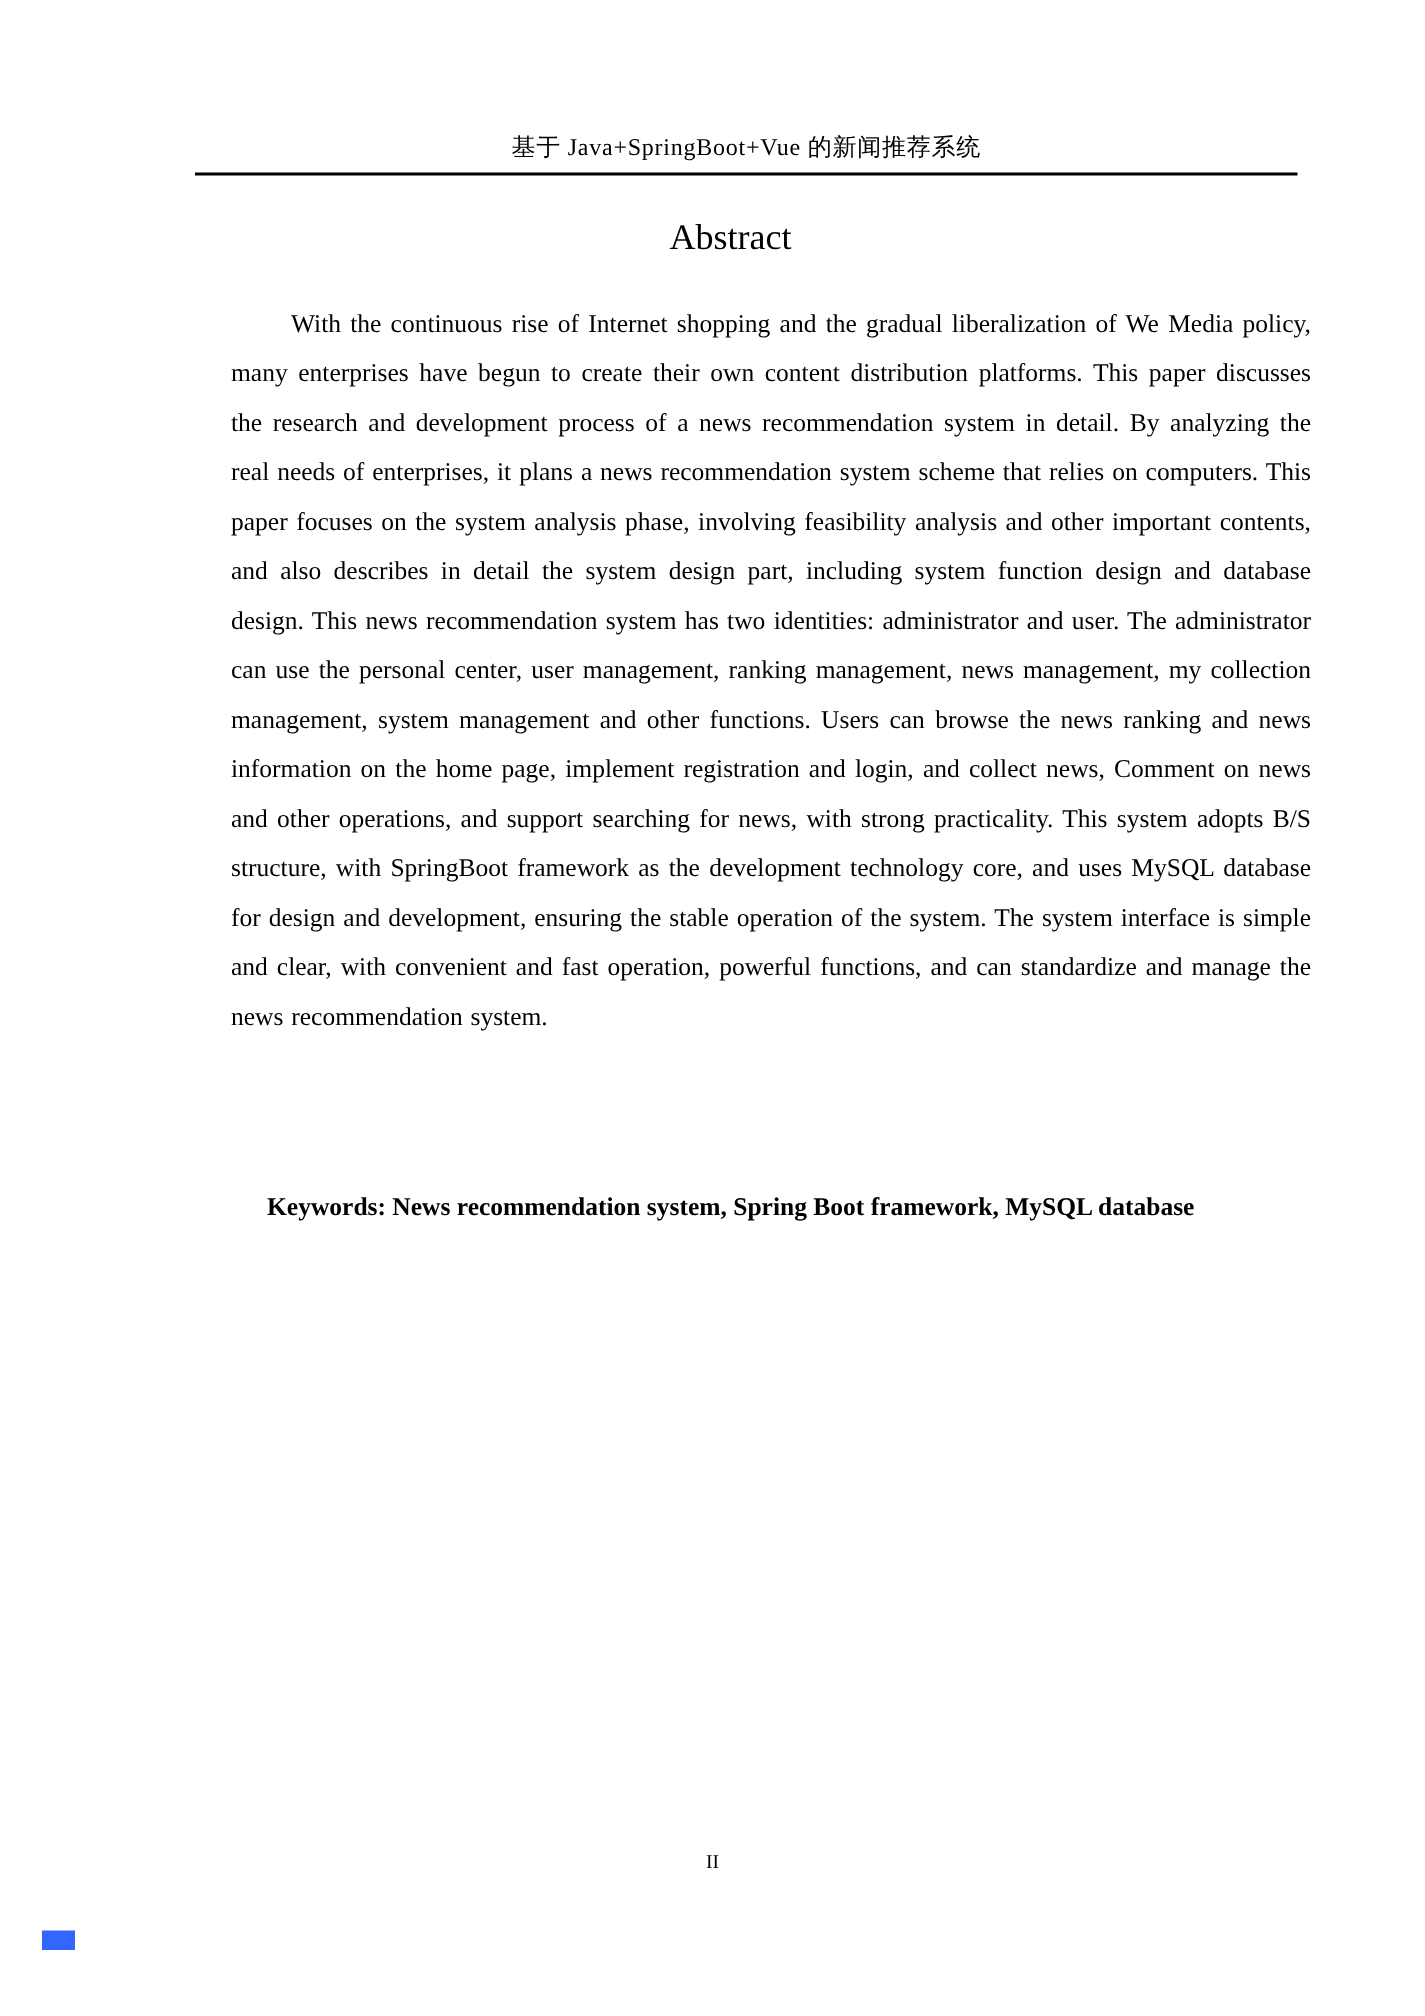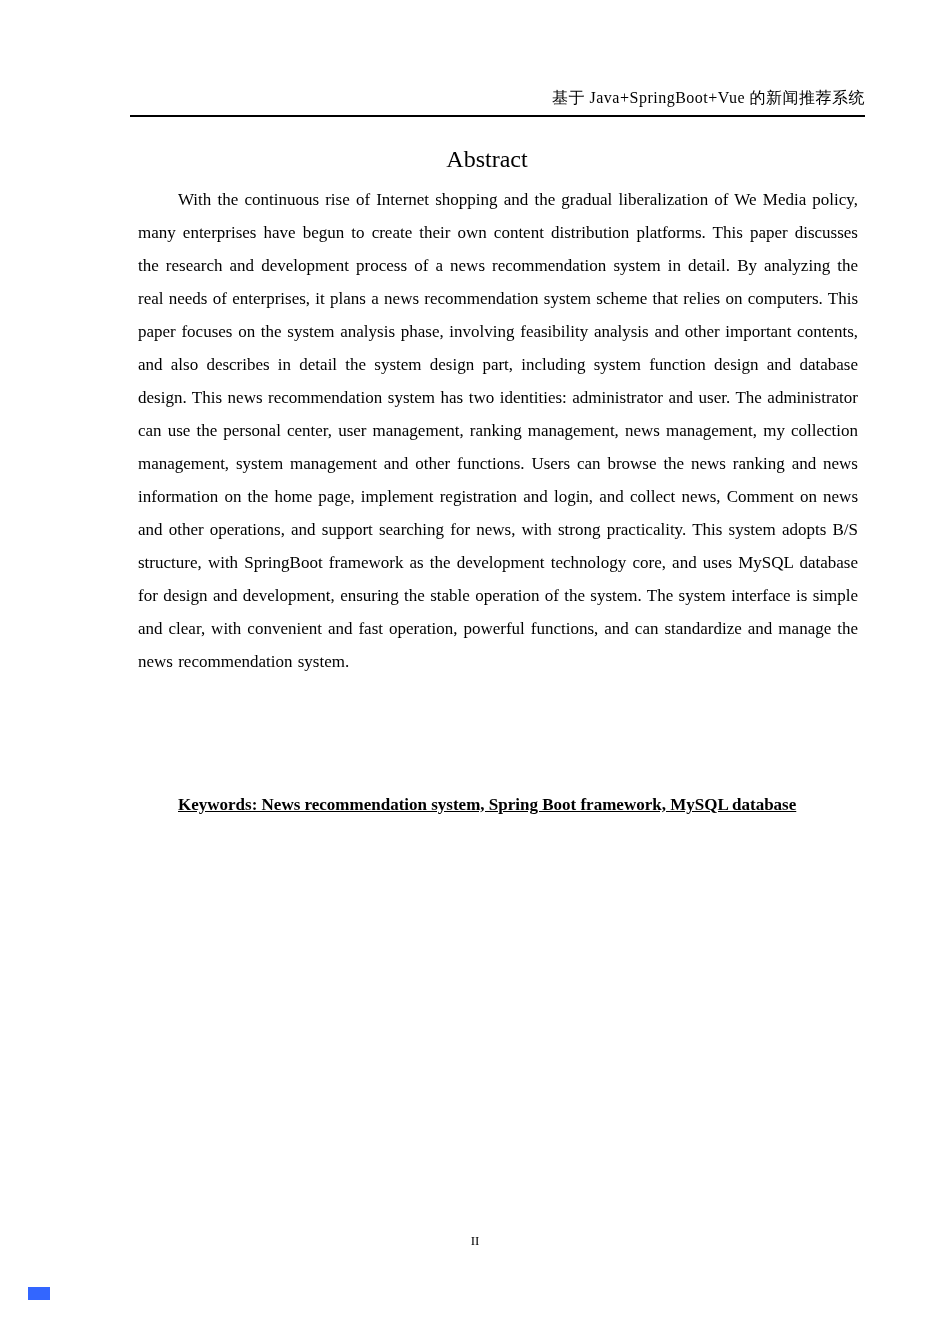--- a/index.html
+++ b/index.html
@@ -18,60 +18,59 @@
     width: 950px;
     height: 1344px;
     background: #ffffff;
     overflow: hidden;
   }
   .doc-header {
     position: absolute;
     left: 130px;
     top: 88px;
     width: 735px;
-    text-align: right;
+    text-align: center;
     font-size: 16px;
     letter-spacing: 0.5px;
     padding-bottom: 6px;
     border-bottom: 2px solid #000000;
   }
   .doc-title {
     position: absolute;
     left: 0;
     top: 134px;
     width: 100%;
     text-align: center;
     font-size: 24px;
     font-weight: 400;
     margin: 12px;
   }
   .body-paragraph {
     position: absolute;
     left: 138px;
     top: 183px;
     width: 720px;
-    margin: 0;
+    margin: 16px;
     font-size: 17px;
     line-height: 33px;
     text-align: justify;
     text-indent: 40px;
     word-spacing: 1px;
   }
   .keywords-paragraph {
     position: absolute;
     left: 138px;
     top: 788px;
     width: 720px;
     margin: 0;
     font-size: 17px;
     line-height: 33px;
     font-weight: 700;
     text-align: justify;
     text-indent: 40px;
-    text-decoration: underline;
   }
   .page-number {
     position: absolute;
     left: 0;
     top: 1233px;
     width: 100%;
     text-align: center;
     font-size: 13px;
   }
   .corner-mark {

